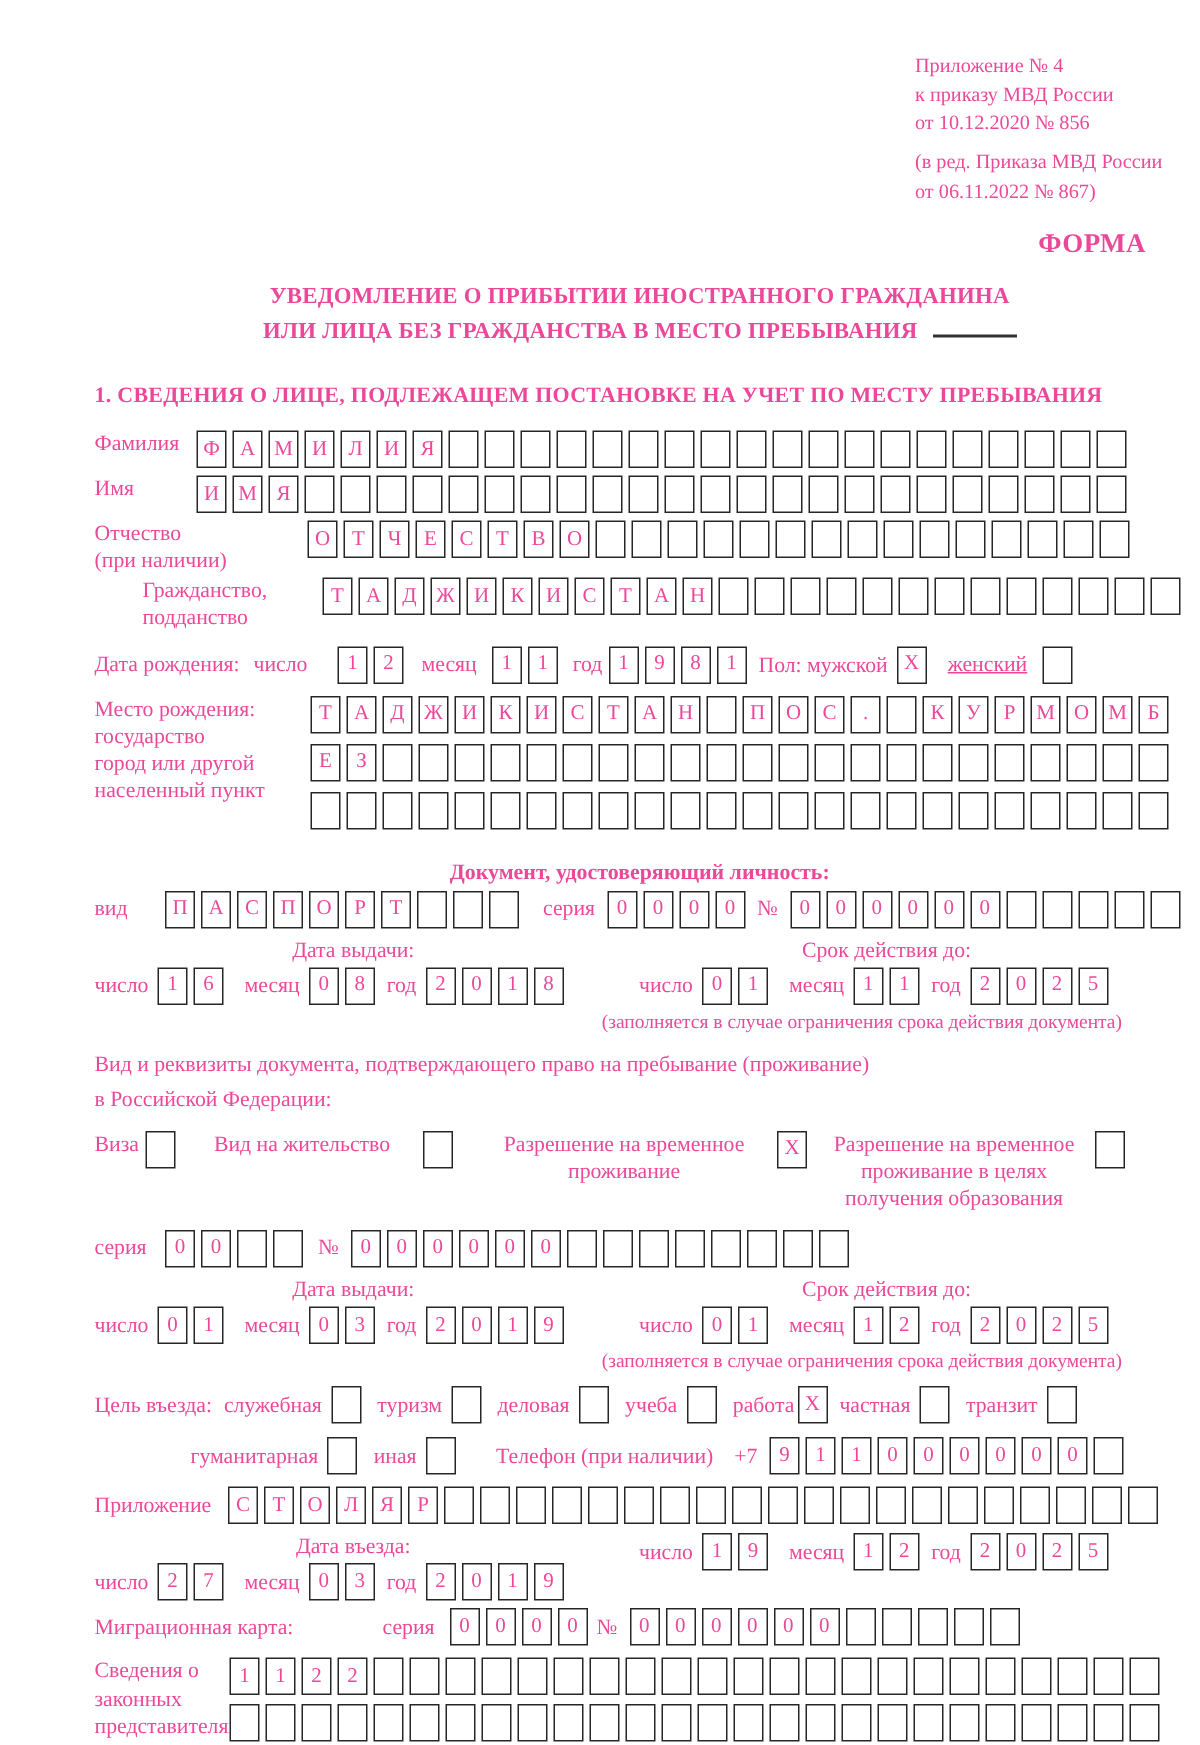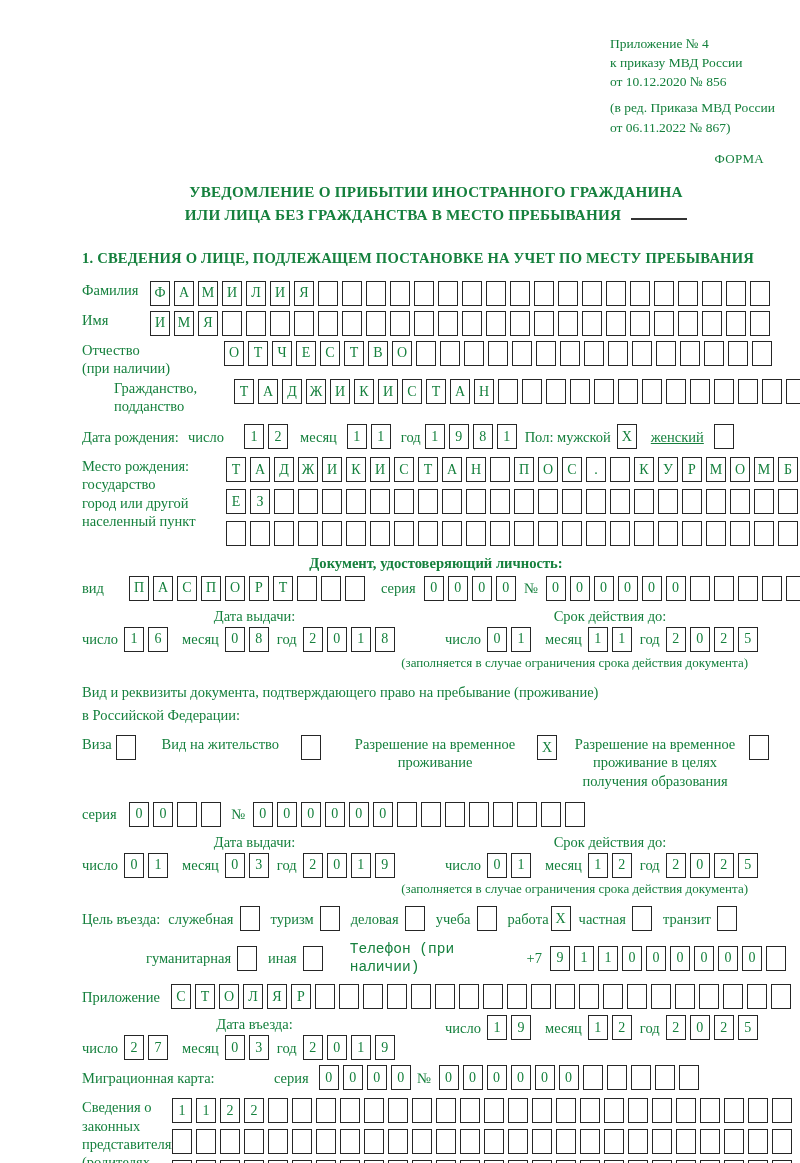--- a/index.html
+++ b/index.html
@@ -1,41 +1,41 @@
 <!DOCTYPE html>
 <html><head>
 <meta charset="utf-8">
 <style>
   html,body{margin:0;padding:0;background:#fff;}
   .page{
     width:800px;height:1163px;box-sizing:border-box;
-    padding:34px 10px 0 82px;background:#fff;color:#15803d;
+    padding:34px 10px 0 63px;background:#fff;color:#ec4899;
     font-family:"Liberation Serif","DejaVu Serif",serif;font-size:14.5px;
     overflow:hidden;position:relative;line-height:1.25;
   }
   .hdr{margin-left:auto;width:180px;font-size:13.5px;line-height:1.42;}
   .hdr .grp2{margin-top:7px;}
-  .forma{font-weight:normal;text-align:right;padding-right:26px;margin-top:14px;font-size:13px;letter-spacing:.3px;}
+  .forma{font-weight:bold;text-align:right;padding-right:26px;margin-top:14px;font-size:18px;letter-spacing:.3px;}
   .title{font-weight:bold;text-align:center;font-size:15.2px;margin-top:14px;line-height:1.5;letter-spacing:.2px;}
   .uline{display:inline-block;width:56px;border-bottom:2.4px solid #333;margin-left:10px;height:12px;}
   .sec{font-weight:bold;margin-top:22px;font-size:14.6px;letter-spacing:.2px;}
 
   .frow{display:flex;align-items:flex-start;margin-top:5px;}
   .flabel{flex:0 0 auto;}
   .pre{white-space:pre-line;}
   .cells{display:flex;flex:0 0 auto;}
   .cell{
     flex:0 0 auto;width:20px;height:25px;margin-right:4px;
     border:1.7px solid #262626;box-sizing:border-box;background:#fff;
     display:flex;align-items:center;justify-content:center;
     font-size:14px;line-height:1;
   }
   .box{margin-right:0;}
 
-  .dochead{font-weight:bold;text-align:center;margin-top:8px;font-size:14.6px;}
+  .dochead{font-weight:bold;text-align:center;margin-top:20px;font-size:14.6px;}
   .datesblk{display:flex;margin-top:6px;}
   .dcol{flex:0 0 auto;}
   .dcol.left{width:345px;} .dcol.right{width:330px;margin-left:18px;}
   .dhead{text-align:center;margin-bottom:2px;}
   .dline{display:flex;align-items:center;}
   .dline .lbl{margin-right:6px;}
   .dnote{font-size:13px;text-align:right;padding-right:42px;margin-top:3px;}
 
   .intro{margin-top:10px;line-height:1.6;}
   .permitrow{display:flex;align-items:flex-start;margin-top:8px;}
@@ -530,21 +530,21 @@
 
   <div class="purline" style="padding-left:64px;">
     <span class="opt">
         <span class="olabel">гуманитарная</span>
         <span class="cell box"></span>
       </span>
     <span class="opt">
         <span class="olabel">иная</span>
         <span class="cell box"></span>
       </span>
-    <span style="margin:0 14px 0 16px;font-family:Liberation Mono, monospace;">Телефон (при наличии)</span>
+    <span style="margin:0 14px 0 16px;">Телефон (при наличии)</span>
     <span style="margin-right:8px;">+7</span>
     <div class="cells">
         <div class="cell">9</div>
         <div class="cell">1</div>
         <div class="cell">1</div>
         <div class="cell">0</div>
         <div class="cell">0</div>
         <div class="cell">0</div>
         <div class="cell">0</div>
         <div class="cell">0</div>

